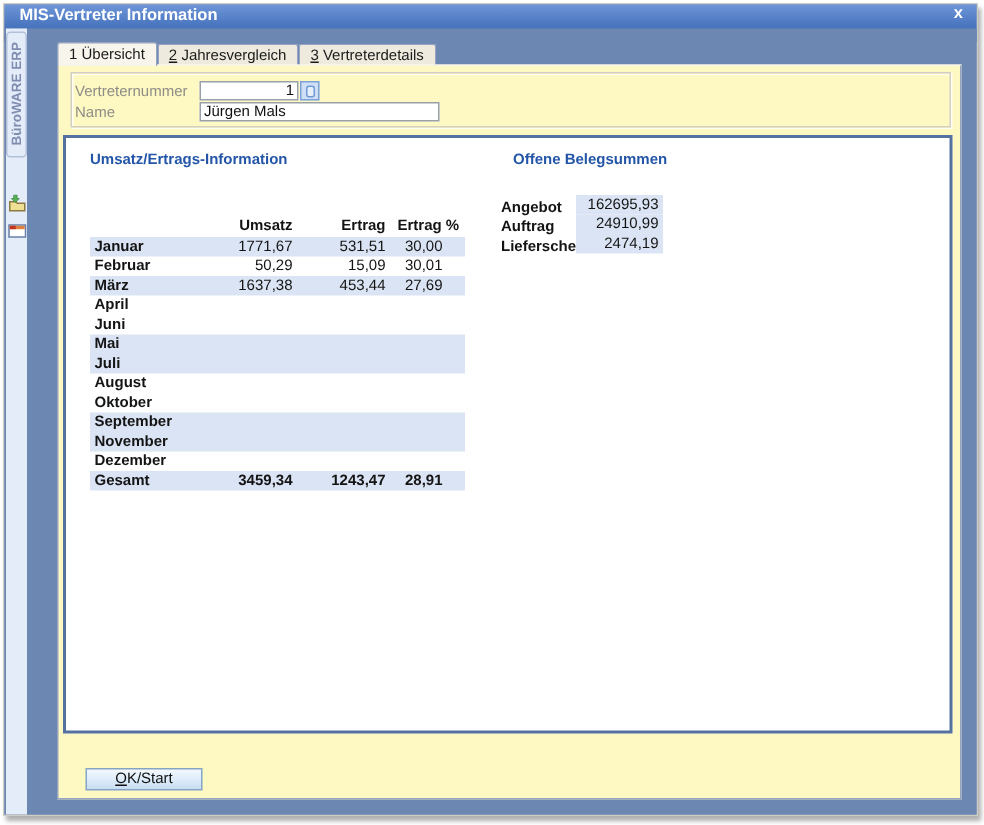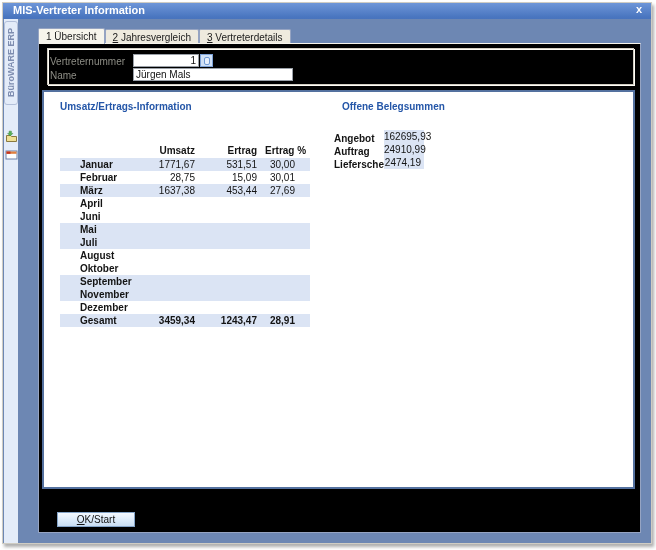--- a/index.html
+++ b/index.html
@@ -24,21 +24,21 @@
   .strip-icon { position:absolute; left:1px; width:13px; height:13px; }
   
   .tabs { position:absolute; left:35px; top:9px; height:15px; display:flex; }
   .tab { height:15px; margin-top:1px; padding:0 7px; line-height:15px; font-size:10px; color:#1b1b1b;
          background:#eeeade; border:1px solid #96a4c2; border-bottom:none;
          border-radius:2px 2px 0 0; white-space:nowrap; }
   .tab.active { background:#f7f5ec; height:16px; margin-top:0; line-height:16px; position:relative; z-index:2; }
   .u { text-decoration:underline; }
   
   .page { position:absolute; left:35px; top:24px; width:603px; height:490px;
-          background:#000000; border:1px solid #96a4c2; border-top:1px solid #f7f5ec; z-index:1; }
+          background:#fef9c3; border:1px solid #96a4c2; border-top:1px solid #f7f5ec; z-index:1; }
   
   .fieldset { position:absolute; left:8px; top:4px; width:587px; height:37px;
               border:1px solid #d2cec4; box-shadow:inset 1px 1px 0 #fffdf6, 1px 1px 0 #fffdf6; }
   .flabel { position:absolute; font-size:10px; color:#8d8d85; }
   .fl1 { left:11px; top:12px; } .fl2 { left:11px; top:26px; }
   .tinput { position:absolute; height:13px; border:1px solid #9aa0a8; background:#ffffff;
             font-family:"Liberation Sans", sans-serif; font-size:10px; color:#111; padding:0 2px; }
   .num-input { left:94px; top:10px; width:66px; text-align:right; }
   .name-input { left:94px; top:24px; width:160px; text-align:left; }
   .lookup { position:absolute; left:161px; top:10px; width:13px; height:13px;
@@ -48,31 +48,31 @@
   .panel { position:absolute; left:3px; top:46px; width:593px; height:399px;
            background:#ffffff; border:2px solid #54719f; }
   .phead { position:absolute; font-size:10px; font-weight:bold; color:#2456a8; white-space:nowrap; }
   .h1 { left:16px; top:9px; } .h2 { left:298px; top:9px; }
   
   .utable { position:absolute; left:16px; top:20px; width:250px;margin-top:32px; }
   .trow { display:grid; grid-template-columns:95px 52px 58px 45px; height:13px; line-height:13px; }
   .trow.hdr { height:14px; line-height:14px; }
   .trow.alt { background:#dbe4f4; }
   .c { font-size:10px; color:#141414; overflow:hidden; white-space:nowrap; }
-  .c.month { padding-left:20px; font-weight:bold; }
+  .c.month { padding-left:3px; font-weight:bold; }
   .c.hcell { font-weight:bold; }
   .c.n2 { text-align:right; padding-right:12px; }
   .c.n3 { text-align:right; padding-right:8px; }
   .c.n4 { text-align:right; padding-right:15px; }
   .trow.total .c { font-weight:bold; }
   
   .btable { position:absolute; left:290px; top:38px; width:130px; }
   .brow { position:relative; height:13px; line-height:13px; }
   .blabel { font-size:10px; font-weight:bold; color:#141414; white-space:nowrap; }
-  .bval { position:absolute; left:50px; top:0; width:40px; height:13px; background:#dbe4f4;
+  .bval { position:absolute; left:50px; top:0; width:58px; height:13px; background:#dbe4f4;
           font-size:10px; color:#141414; text-align:right; padding-right:3px; line-height:13px; }
   
   .okbtn { position:absolute; left:18px; top:468px; width:78px; height:15px;
            background:linear-gradient(180deg,#f4f9ff 0%,#dcebfa 55%,#c9ddf2 100%);
            border:1px solid #84a4c8; font-size:10px; color:#111;
            display:flex; align-items:center; justify-content:center; cursor:default; }
 </style>
 </head>
 <body>
 
@@ -140,21 +140,21 @@
           </div>
 
           <div class="trow alt">
             <div class="c month">Januar</div>
             <div class="c n2">1771,67</div>
             <div class="c n3">531,51</div>
             <div class="c n4">30,00</div>
           </div>
           <div class="trow">
             <div class="c month">Februar</div>
-            <div class="c n2">28,75</div>
+            <div class="c n2">50,29</div>
             <div class="c n3">15,09</div>
             <div class="c n4">30,01</div>
           </div>
           <div class="trow alt">
             <div class="c month">März</div>
             <div class="c n2">1637,38</div>
             <div class="c n3">453,44</div>
             <div class="c n4">27,69</div>
           </div>
           <div class="trow">

